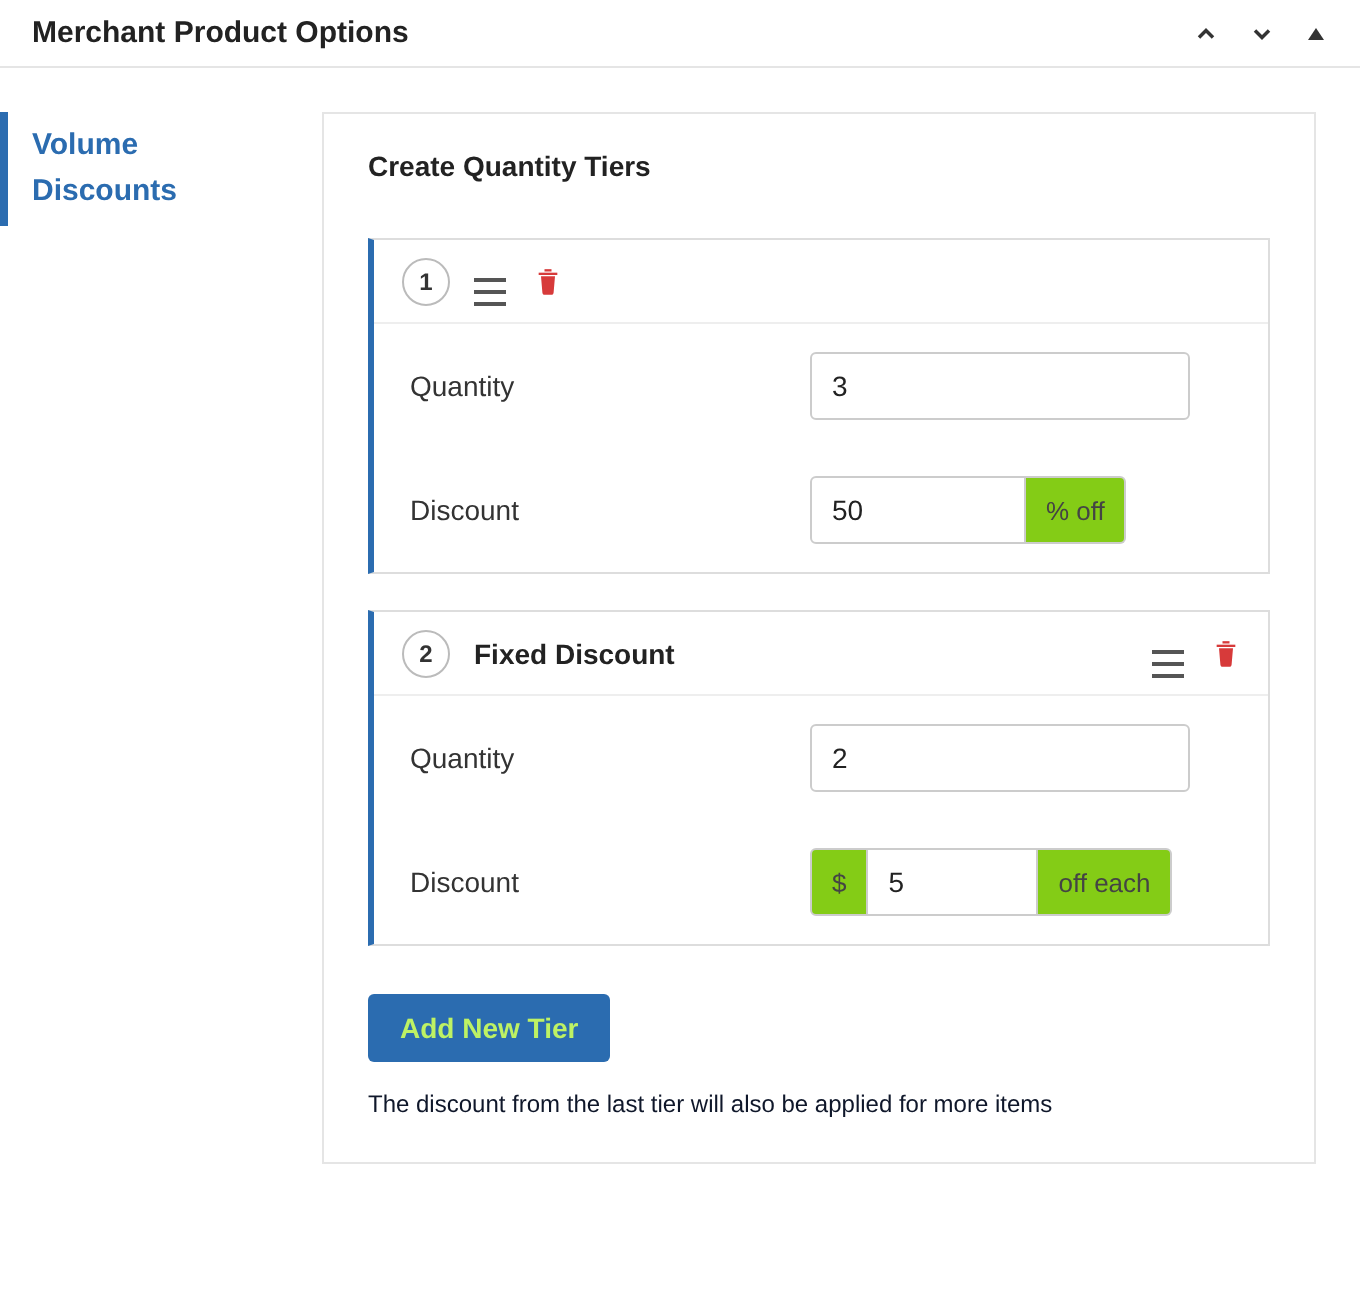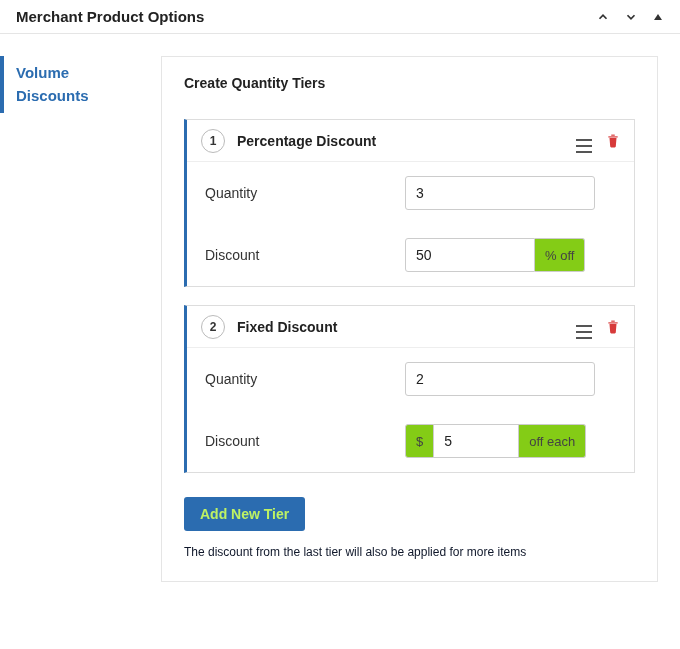--- a/index.html
+++ b/index.html
@@ -27,21 +27,21 @@
     .row-field { flex: 1; }
     .text-input { width: 190px; height: 34px; border: 1px solid #ccc; border-radius: 3px; padding: 6px 10px; font-size: 14px; color: #222; }
     .input-group { display: flex; height: 34px; }
     .addon { border: 1px solid #ccc; background: #84cc16; color: #444; font-size: 13px; padding: 0 10px; display: inline-flex; align-items: center; }
     .addon.left { border-radius: 3px 0 0 3px; }
     .addon.right { border-radius: 0 3px 3px 0; }
     .input-group .inline-input { border: 1px solid #ccc; border-radius: 0; padding: 0 10px; font-size: 14px; color: #222; outline: none; }
     .input-group .inline-input:first-child { border-radius: 3px 0 0 3px; }
     .input-group .inline-input:last-child { border-radius: 0 3px 3px 0; }
     .input-group > * + * { border-left: none !important; }
-    .wide-input { width: 130px; }
+    .wide-input { width: 108px; }
     .short-input { width: 85px; }
     .add-btn { background: #2b6cb0; color: #bef264; border: none; font-size: 14px; font-weight: 600; padding: 9px 16px; border-radius: 3px; cursor: pointer; margin-top: 6px; }
     .note { font-size: 12px; color: #0f172a; margin-top: 14px; }
     svg { display: block; }
   </style>
 </head>
 <body>
 
 <div class="header">
   <div class="header-title">Merchant Product Options</div>
@@ -69,21 +69,20 @@
     <div class="sidebar-tab">Volume Discounts</div>
   </div>
 
   <div class="panel">
     <div class="panel-title">Create Quantity Tiers</div>
 
     
     <div class="tier">
       <div class="tier-head">
         <span class="badge">1</span>
-        <span class="tier-title">Percentage Discount</span>
         <div class="tier-actions">
           <span class="icon-btn">
             <span class="hamburger">
                 <span></span>
                 <span></span>
                 <span></span>
               </span>
           </span>
           <span class="icon-btn trash">
             <svg width="14" height="16" viewBox="0 0 24 24" fill="currentColor">

